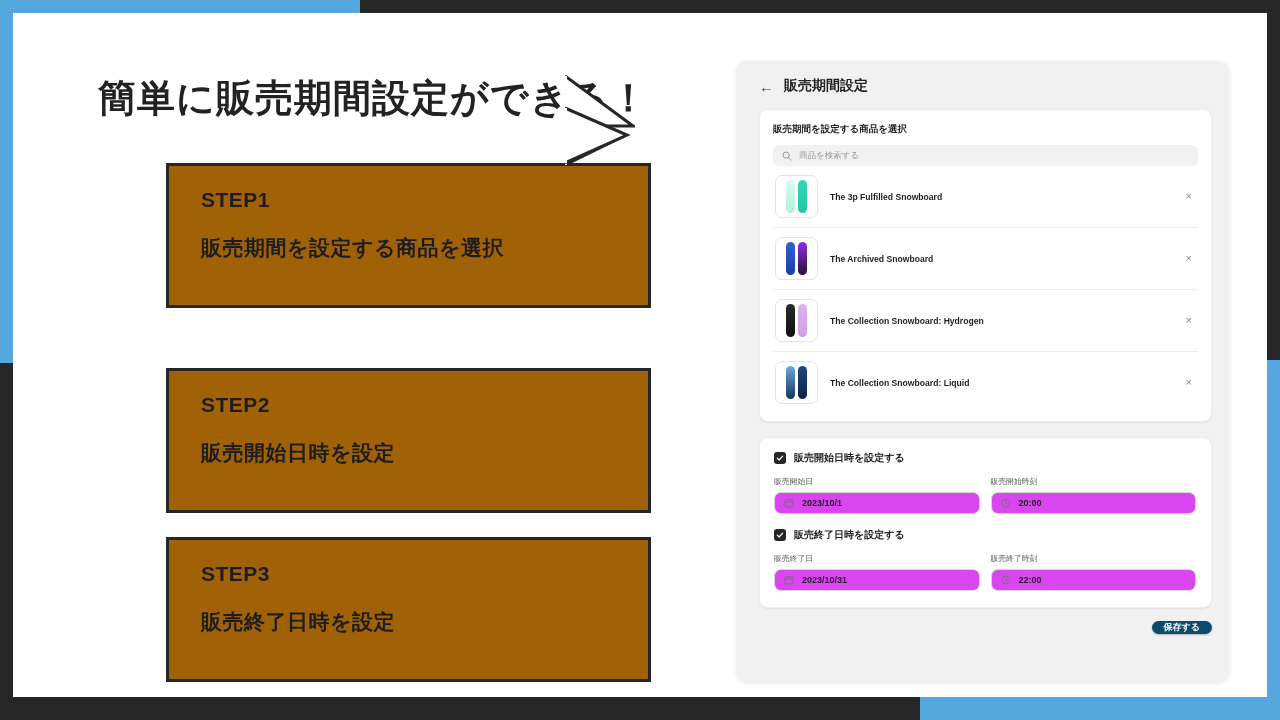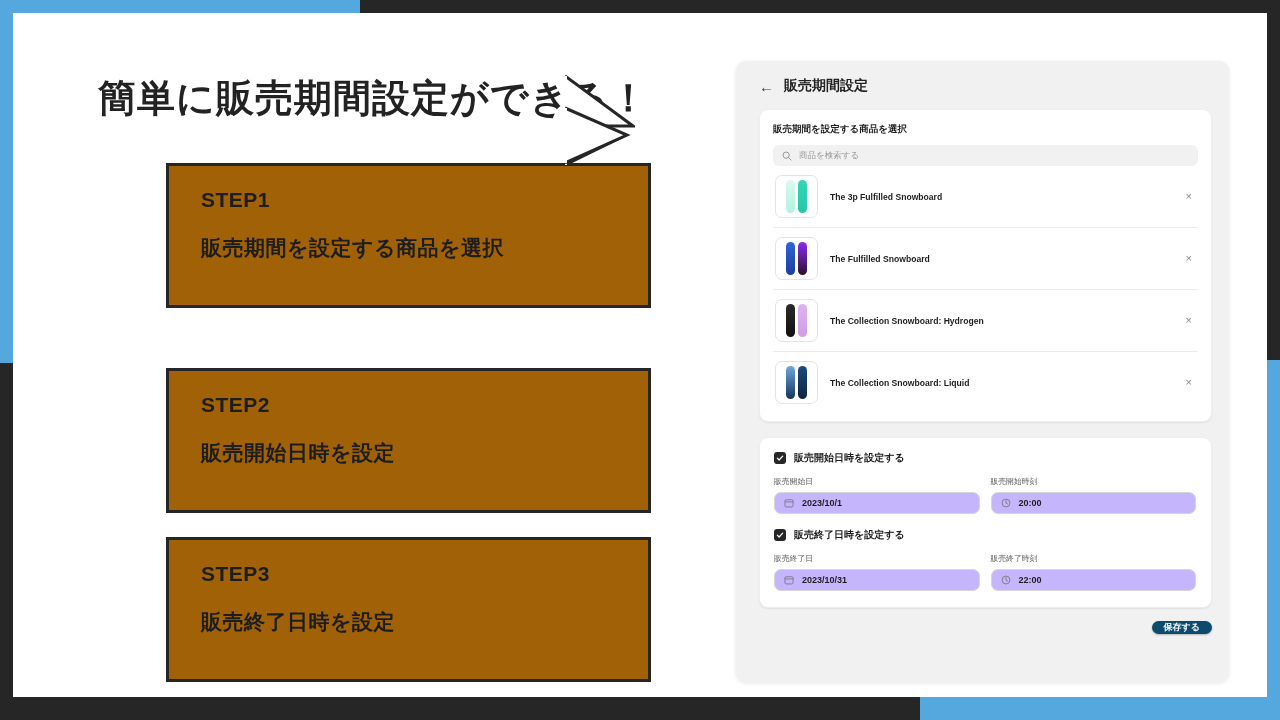--- a/index.html
+++ b/index.html
@@ -125,21 +125,21 @@
   .checkbox svg { display: block; }
   .check-label { font-size: 10px; font-weight: 700; color: #1f1f1f; }
 
   .field-grid {
     display: flex; gap: 11px; margin-top: 11px;
   }
   .field { flex: 1; }
   .field-label { font-size: 7.8px; color: #5b5b5b; }
   .field-input {
     margin-top: 5px; height: 22px; border: 1px solid #d6d6d6;
-    border-radius: 7px; background: #c4b5fd;
+    border-radius: 7px; background: #d946ef;
     display: flex; align-items: center; gap: 8px; padding: 0 9px;
   }
   .field-value { font-size: 9px; font-weight: 700; color: #1f1f1f; }
   .sched-gap { height: 14px; }
 
   .save-row { display: flex; justify-content: flex-end; padding: 13px 17px 0 0; }
   .save-btn {
     background: #0c4a6e; color: #ffffff; font-size: 9px; font-weight: 700;
     border-radius: 7px; padding: 0 12px;
     box-shadow: 0 1px 2px rgba(0,0,0,.25);
@@ -219,21 +219,21 @@
         </div>
         <div class="product-name">The 3p Fulfilled Snowboard</div>
         <div class="x-btn">×</div>
       </div>
 
       <div class="product-row">
         <div class="thumb">
           <div class="bd" style="background:linear-gradient(#2f63d8,#1b3fa0);"></div>
           <div class="bd" style="background:linear-gradient(#8d2bf0,#2a1030);"></div>
         </div>
-        <div class="product-name">The Fulfilled Snowboard</div>
+        <div class="product-name">The Archived Snowboard</div>
         <div class="x-btn">×</div>
       </div>
 
       <div class="product-row">
         <div class="thumb">
           <div class="bd" style="background:linear-gradient(#2a2a2a,#101010);"></div>
           <div class="bd" style="background:linear-gradient(#dfb3ef,#cf9ce6);"></div>
         </div>
         <div class="product-name">The Collection Snowboard: Hydrogen</div>
         <div class="x-btn">×</div>

